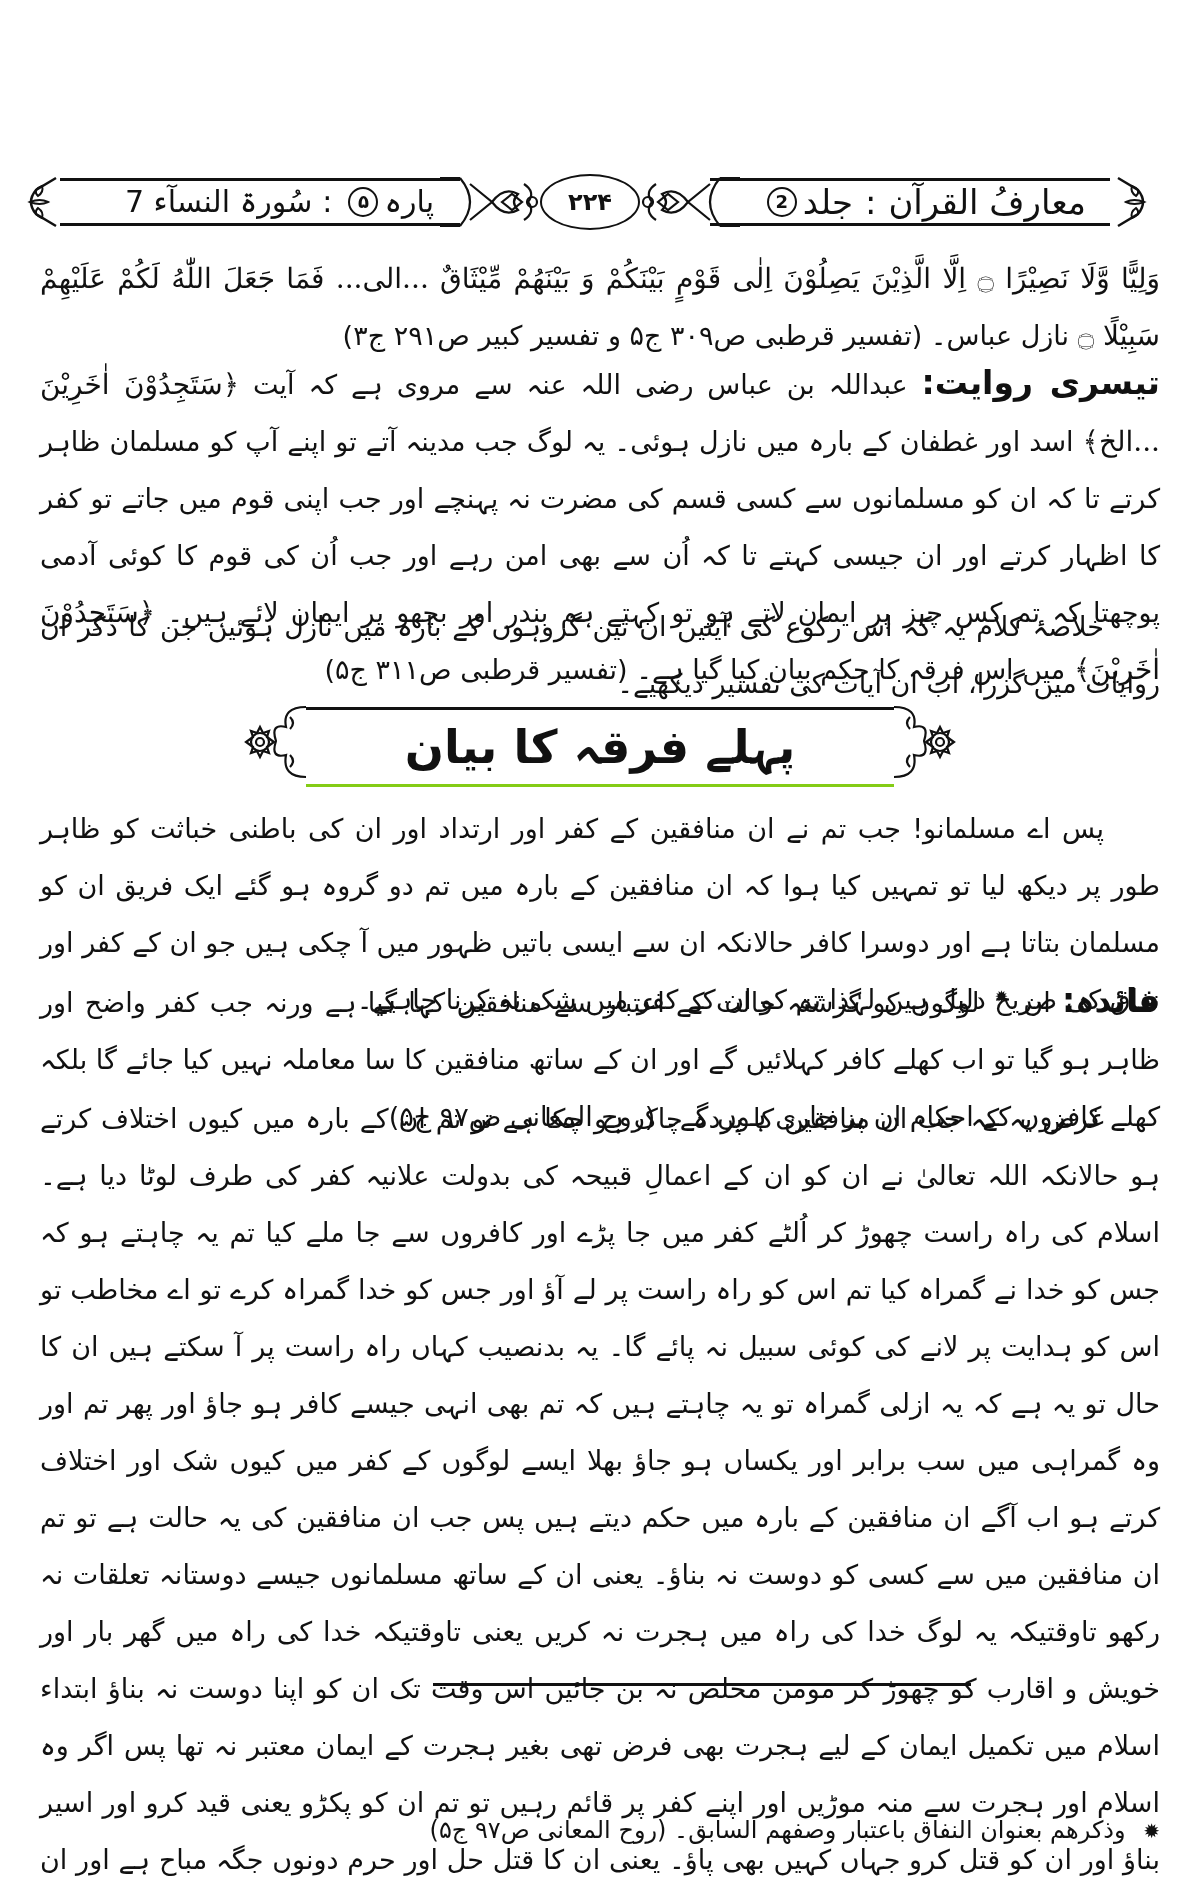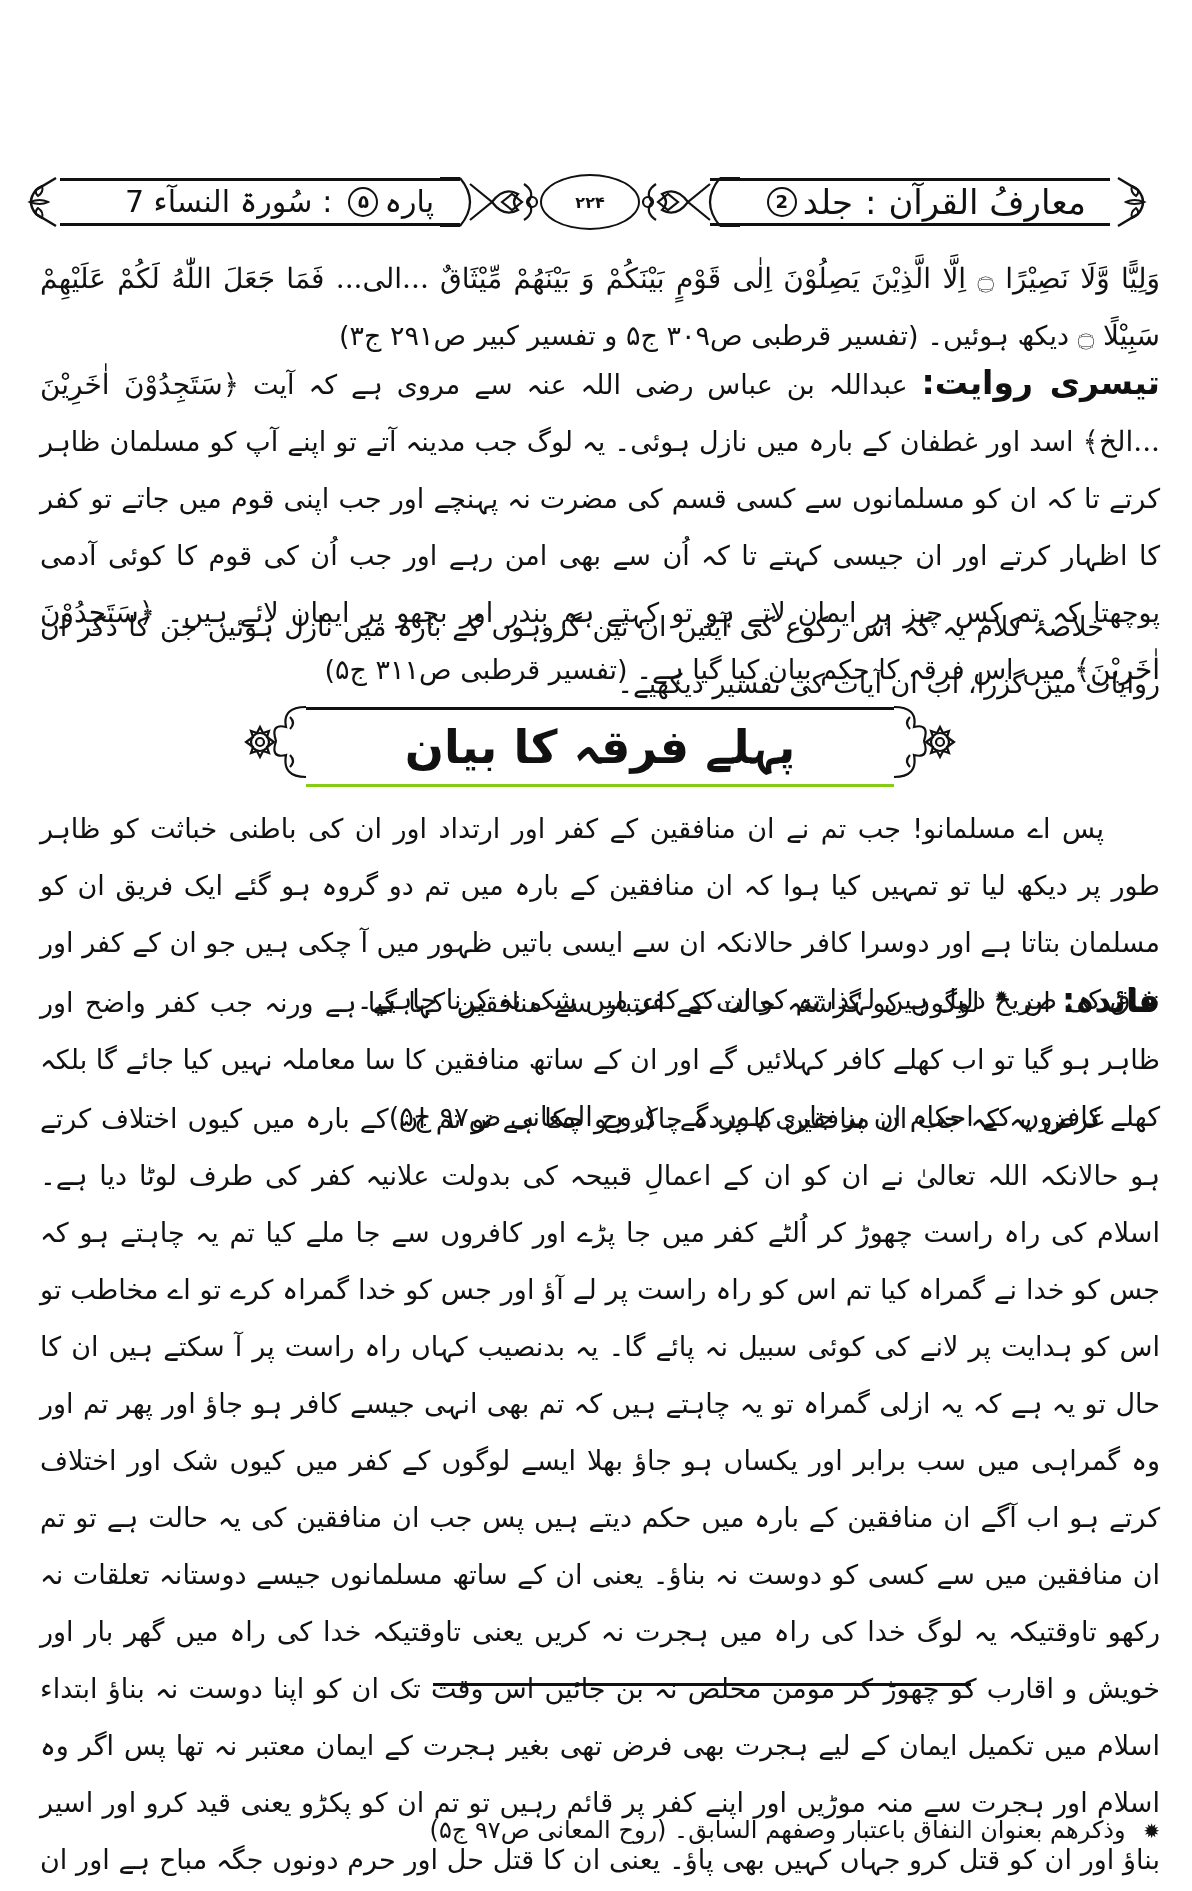--- a/index.html
+++ b/index.html
@@ -62,21 +62,21 @@
       left: 100px;
       top: 2px;
       width: 100px;
       height: 56px;
       border: 2.5px solid #111;
       border-radius: 50%;
       background: #fff;
       display: flex;
       align-items: center;
       justify-content: center;
-      font-size: 16px;
+      font-size: 24px;
       font-weight: bold;
       direction: rtl;
     }
     .circled {
       display: inline-flex;
       align-items: center;
       justify-content: center;
       width: 30px; height: 30px;
       border: 2.5px solid #111;
       border-radius: 50%;
@@ -225,21 +225,21 @@
     <svg class="hdr-cap" style="left:1092px" viewBox="0 0 40 60">
       <path d="M6 6 L26 18 Q36 30 26 42 L6 54" fill="none" stroke="#111" stroke-width="2.5"></path>
       <path d="M20 14 Q30 18 24 24 Q18 20 20 14 Z" fill="none" stroke="#111" stroke-width="2"></path>
       <path d="M20 46 Q30 42 24 36 Q18 40 20 46 Z" fill="none" stroke="#111" stroke-width="2"></path>
       <path d="M32 30 Q22 26 14 30 Q22 34 32 30 Z" fill="none" stroke="#111" stroke-width="2"></path>
     </svg>
   </div>
 
   <div class="text-block" style="top:250px;">
     <span class="ayah">وَلِیًّا وَّلَا نَصِیْرًا ۝ اِلَّا الَّذِیْنَ یَصِلُوْنَ اِلٰی قَوْمٍ بَیْنَکُمْ وَ بَیْنَهُمْ مِّیْثَاقٌ ...الی... فَمَا جَعَلَ اللّٰهُ لَکُمْ عَلَیْهِمْ سَبِیْلًا ۝</span>
-    <span>دیکھ ہوئیں۔</span>
+    <span>نازل عباس۔</span>
     <span class="citation">(تفسیر قرطبی ص۳۰۹ ج۵ و تفسیر کبیر ص۲۹۱ ج۳)</span>
   </div>
 
   <div class="text-block" style="top:354px;">
     <span class="bold-lead">تیسری روایت:</span>
     <span>عبداللہ بن عباس رضی اللہ عنہ سے مروی ہے کہ آیت</span>
     <span class="ayah">﴿سَتَجِدُوْنَ اٰخَرِیْنَ ...الخ﴾</span>
     <span>اسد اور غطفان کے بارہ میں نازل ہوئی۔ یہ لوگ جب مدینہ آتے تو اپنے آپ کو مسلمان ظاہر کرتے تا کہ ان کو مسلمانوں سے کسی قسم کی مضرت نہ پہنچے اور جب اپنی قوم میں جاتے تو کفر کا اظہار کرتے اور ان جیسی کہتے تا کہ اُن سے بھی امن رہے اور جب اُن کی قوم کا کوئی آدمی پوچھتا کہ تم کس چیز پر ایمان لاتے ہو تو کہتے ہم بندر اور بچھو پر ایمان لائے ہیں۔</span>
     <span class="ayah">﴿سَتَجِدُوْنَ اٰخَرِیْنَ﴾</span>
     <span>میں اس فرقہ کا حکم بیان کیا گیا ہے۔</span>

